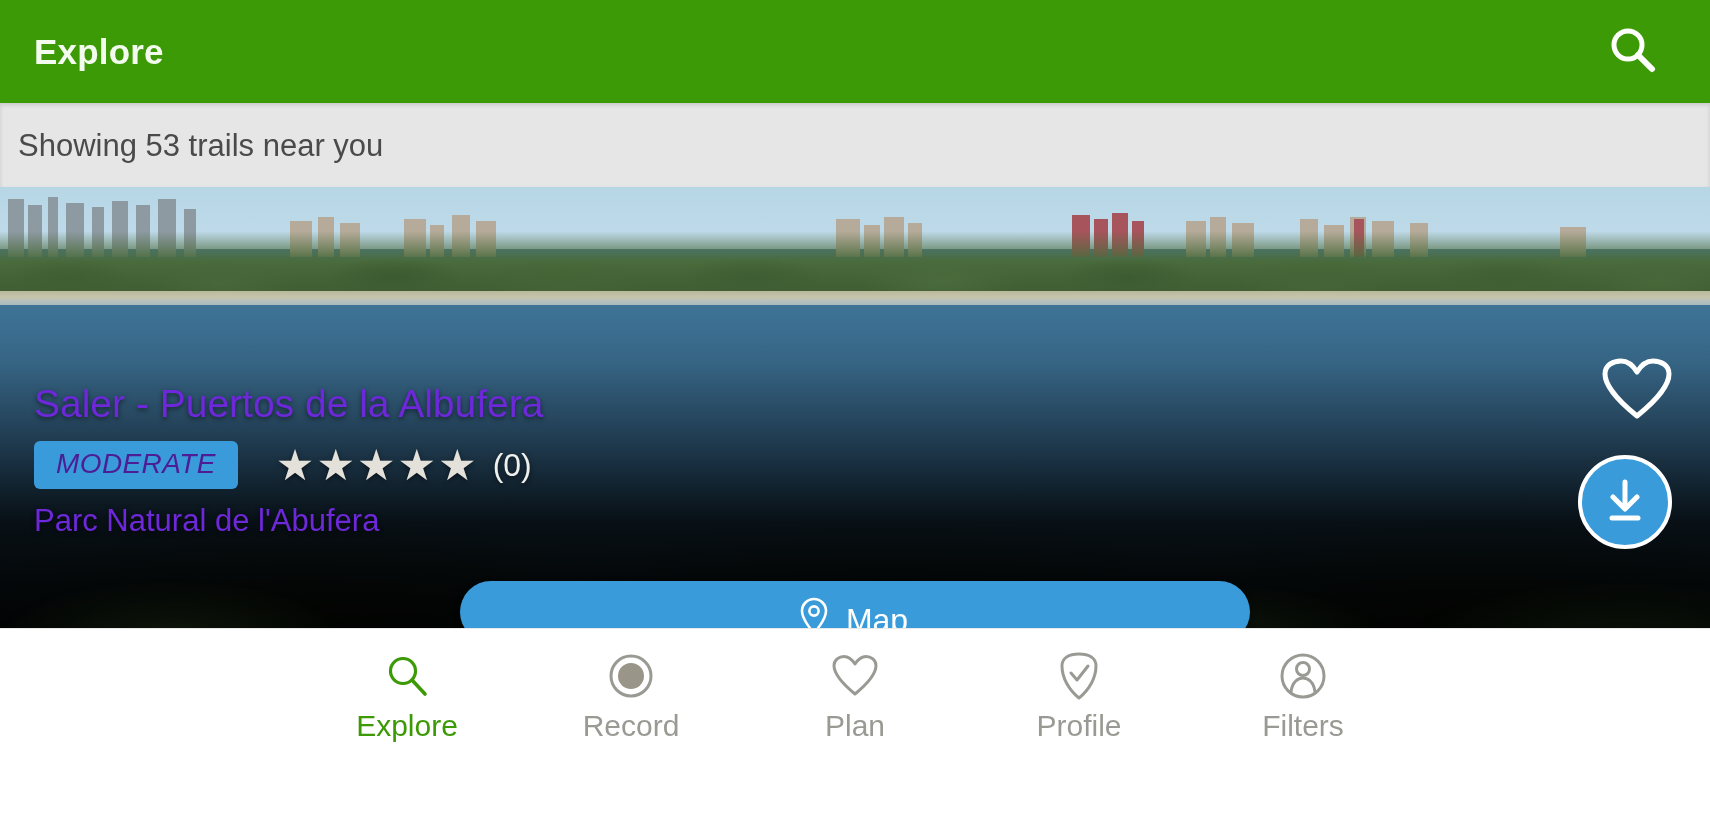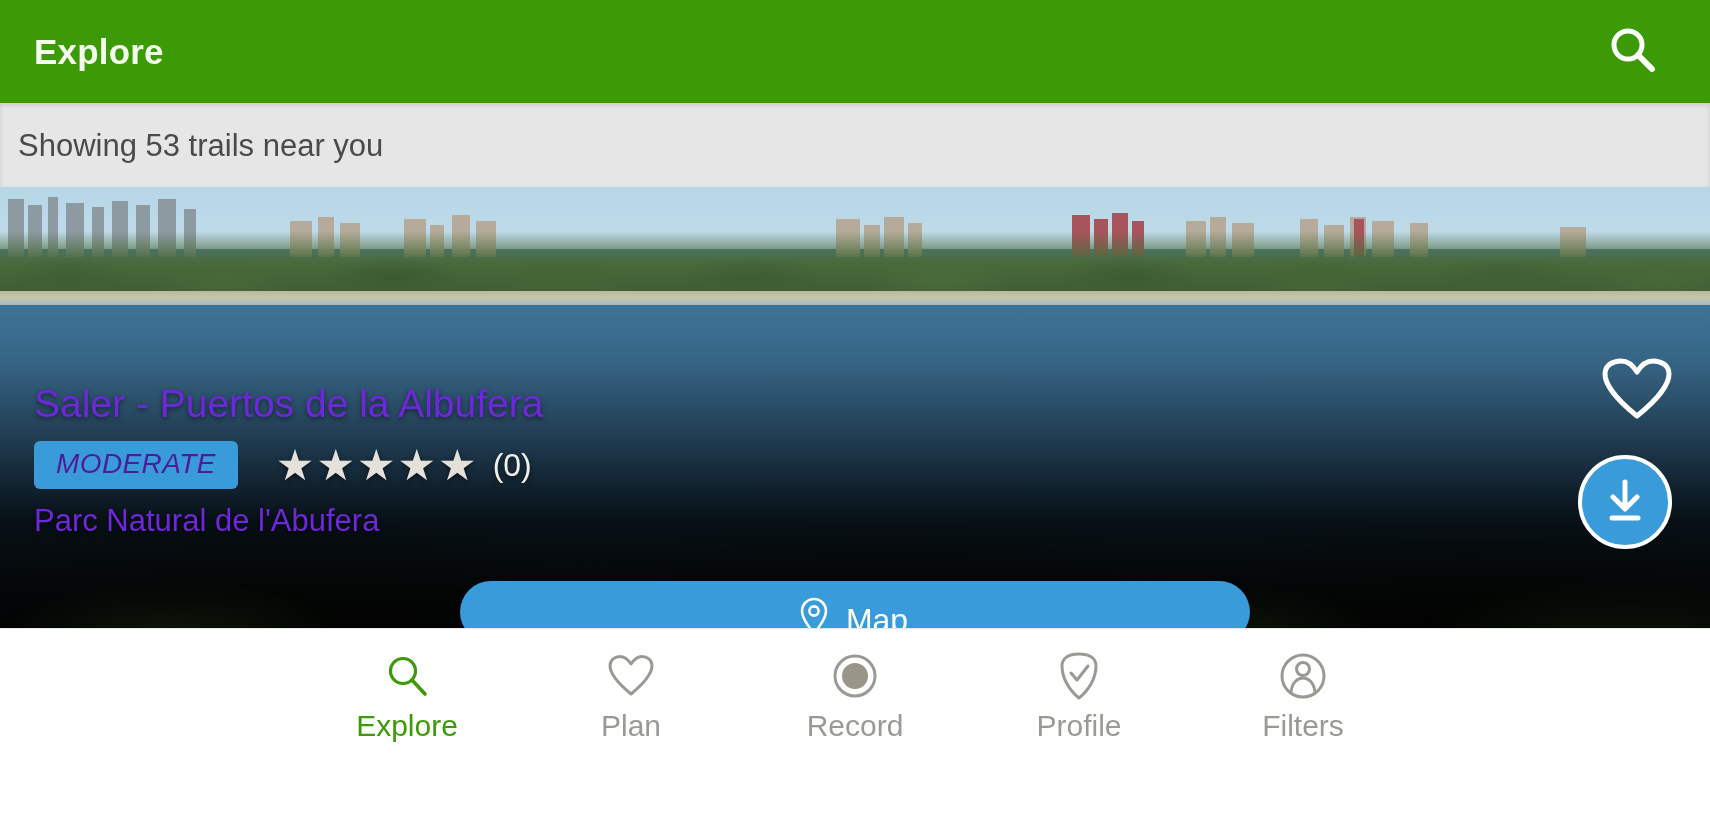--- a/index.html
+++ b/index.html
@@ -394,35 +394,35 @@
         <svg width="46" height="46" viewBox="0 0 46 46" fill="none">
           <circle cx="19" cy="18" r="12.5" stroke="#3c9a06" stroke-width="3.2"></circle>
           <line x1="28" y1="27" x2="41" y2="41" stroke="#3c9a06" stroke-width="3.6" stroke-linecap="round"></line>
         </svg>
       </div>
       <div class="nav-label">Explore</div>
     </div>
 
     <div class="navitem">
       <div class="nav-icon">
-        <svg width="46" height="44" viewBox="0 0 46 44" fill="none">
-          <path d="M23 40 C 6 26, 2 17, 2 11.5 C 2 6, 7 2.5, 12 2.5 C 17 2.5, 21 7, 23 10 C 25 7, 29 2.5, 34 2.5 C 39 2.5, 44 6, 44 11.5 C 44 17, 40 26, 23 40 Z" stroke="#9a9a94" stroke-width="3" stroke-linejoin="round"></path>
-        </svg>
-      </div>
-      <div class="nav-label">Plan</div>
-    </div>
-
-    <div class="navitem">
-      <div class="nav-icon">
         <svg width="46" height="46" viewBox="0 0 46 46" fill="none">
           <circle cx="23" cy="23" r="20" stroke="#9a9a94" stroke-width="3"></circle>
           <circle cx="23" cy="23" r="13" fill="#9a9589"></circle>
         </svg>
       </div>
       <div class="nav-label">Record</div>
+    </div>
+
+    <div class="navitem">
+      <div class="nav-icon">
+        <svg width="46" height="44" viewBox="0 0 46 44" fill="none">
+          <path d="M23 40 C 6 26, 2 17, 2 11.5 C 2 6, 7 2.5, 12 2.5 C 17 2.5, 21 7, 23 10 C 25 7, 29 2.5, 34 2.5 C 39 2.5, 44 6, 44 11.5 C 44 17, 40 26, 23 40 Z" stroke="#9a9a94" stroke-width="3" stroke-linejoin="round"></path>
+        </svg>
+      </div>
+      <div class="nav-label">Plan</div>
     </div>
 
     <div class="navitem">
       <div class="nav-icon">
         <svg width="42" height="48" viewBox="0 0 42 48" fill="none">
           <path d="M21 2 C 31 2, 38 6, 38 14 C 38 26, 31 38, 21 46 C 11 38, 4 26, 4 14 C 4 6, 11 2, 21 2 Z" stroke="#9a9a94" stroke-width="3" fill="none" stroke-linejoin="round"></path>
           <polyline points="13,21 19,28 30,14" stroke="#9a9a94" stroke-width="3" fill="none" stroke-linecap="round" stroke-linejoin="round"></polyline>
         </svg>
       </div>
       <div class="nav-label">Profile</div>

